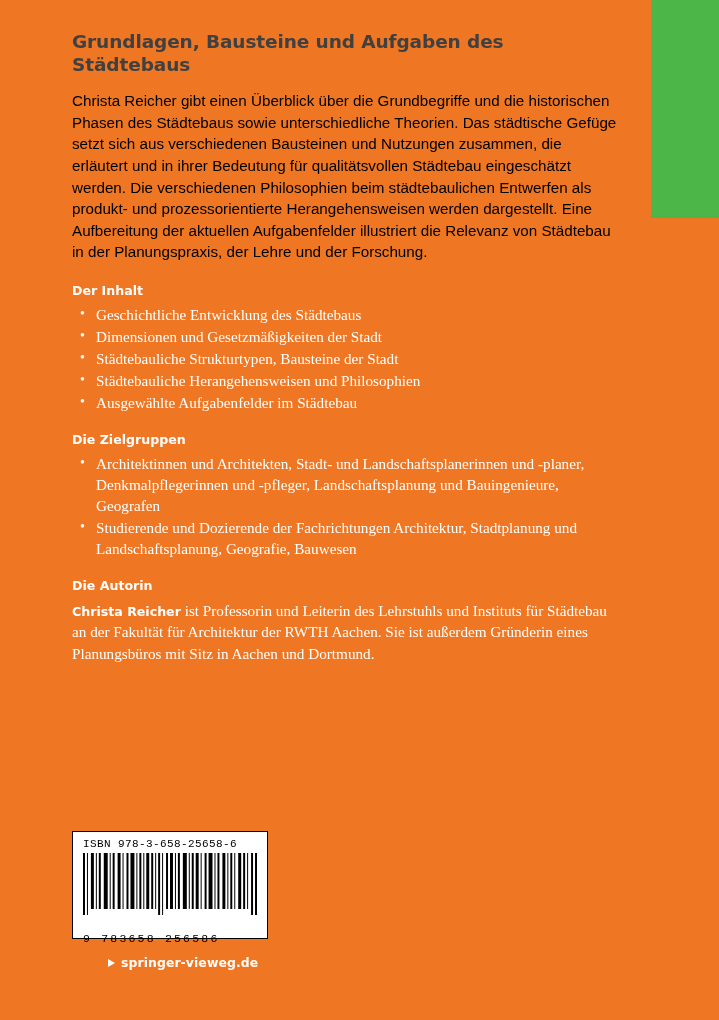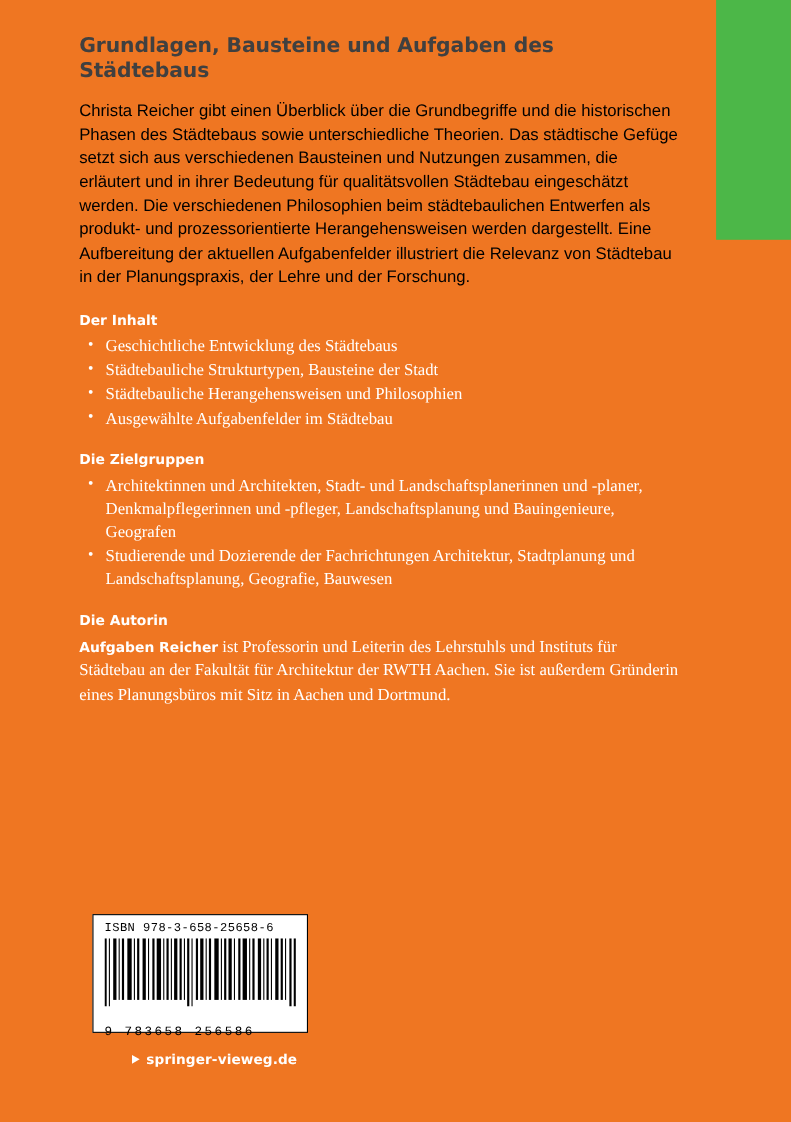--- a/index.html
+++ b/index.html
@@ -88,21 +88,21 @@
   }
   .author-name {
     font-family: "DejaVu Sans", sans-serif;
     font-weight: bold;
     font-size: 12.6px;
     color: #ffffff;
   }
   
   .barcode-area {
     position: absolute;
-    left: 84px;
+    left: 72px;
     bottom: 50px;
     width: 200px;
   }
   .barcode-box {
     background: #ffffff;
     border: 1px solid #000000;
     width: 196px;
     height: 108px;
     box-sizing: border-box;
     padding: 6px 10px 4px 10px;
@@ -161,37 +161,38 @@
   <div class="content">
 
     <h1 class="title">Grundlagen, Bausteine und Aufgaben des Städtebaus</h1>
 
     <p class="blurb">Christa Reicher gibt einen Überblick über die Grundbegriffe und die historischen Phasen des Städtebaus sowie unterschiedliche Theorien. Das städtische Gefüge setzt sich aus verschiedenen Bausteinen und Nutzungen zusammen, die erläutert und in ihrer Bedeutung für qualitätsvollen Städtebau eingeschätzt werden. Die verschiedenen Philosophien beim städtebaulichen Entwerfen als produkt- und prozessorientierte Herangehensweisen werden dargestellt. Eine Aufbereitung der aktuellen Aufgabenfelder illustriert die Relevanz von Städtebau in der Planungspraxis, der Lehre und der Forschung.</p>
 
     <div>
       <div class="section-head">Der Inhalt</div>
       <ul class="bullets">
         <li>Geschichtliche Entwicklung des Städtebaus</li>
+        <li>Dimensionen und Gesetzmäßigkeiten der Stadt</li>
         <li>Städtebauliche Strukturtypen, Bausteine der Stadt</li>
         <li>Städtebauliche Herangehensweisen und Philosophien</li>
         <li>Ausgewählte Aufgabenfelder im Städtebau</li>
       </ul>
     </div>
 
     <div>
       <div class="section-head">Die Zielgruppen</div>
       <ul class="bullets">
         <li>Architektinnen und Architekten, Stadt- und Landschaftsplanerinnen und -planer, Denkmalpflegerinnen und -pfleger, Landschaftsplanung und Bauingenieure, Geografen</li>
         <li>Studierende und Dozierende der Fachrichtungen Architektur, Stadtplanung und Landschaftsplanung, Geografie, Bauwesen</li>
       </ul>
     </div>
 
     <div>
       <div class="section-head">Die Autorin</div>
-      <p class="author-block"><span class="author-name">Aufgaben Reicher</span><span> ist Professorin und Leiterin des Lehrstuhls und Instituts für Städtebau an der Fakultät für Architektur der RWTH Aachen. Sie ist außerdem Gründerin eines Planungsbüros mit Sitz in Aachen und Dortmund.</span></p>
+      <p class="author-block"><span class="author-name">Christa Reicher</span><span> ist Professorin und Leiterin des Lehrstuhls und Instituts für Städtebau an der Fakultät für Architektur der RWTH Aachen. Sie ist außerdem Gründerin eines Planungsbüros mit Sitz in Aachen und Dortmund.</span></p>
     </div>
 
   </div>
 
   <div class="barcode-area">
     <div class="barcode-box">
       <div class="isbn-text">ISBN 978-3-658-25658-6</div>
       <svg class="bars" viewBox="0 0 176 62" preserveAspectRatio="none">
         <g fill="#000000">
           <rect x="0" y="0" width="2" height="62"></rect>

